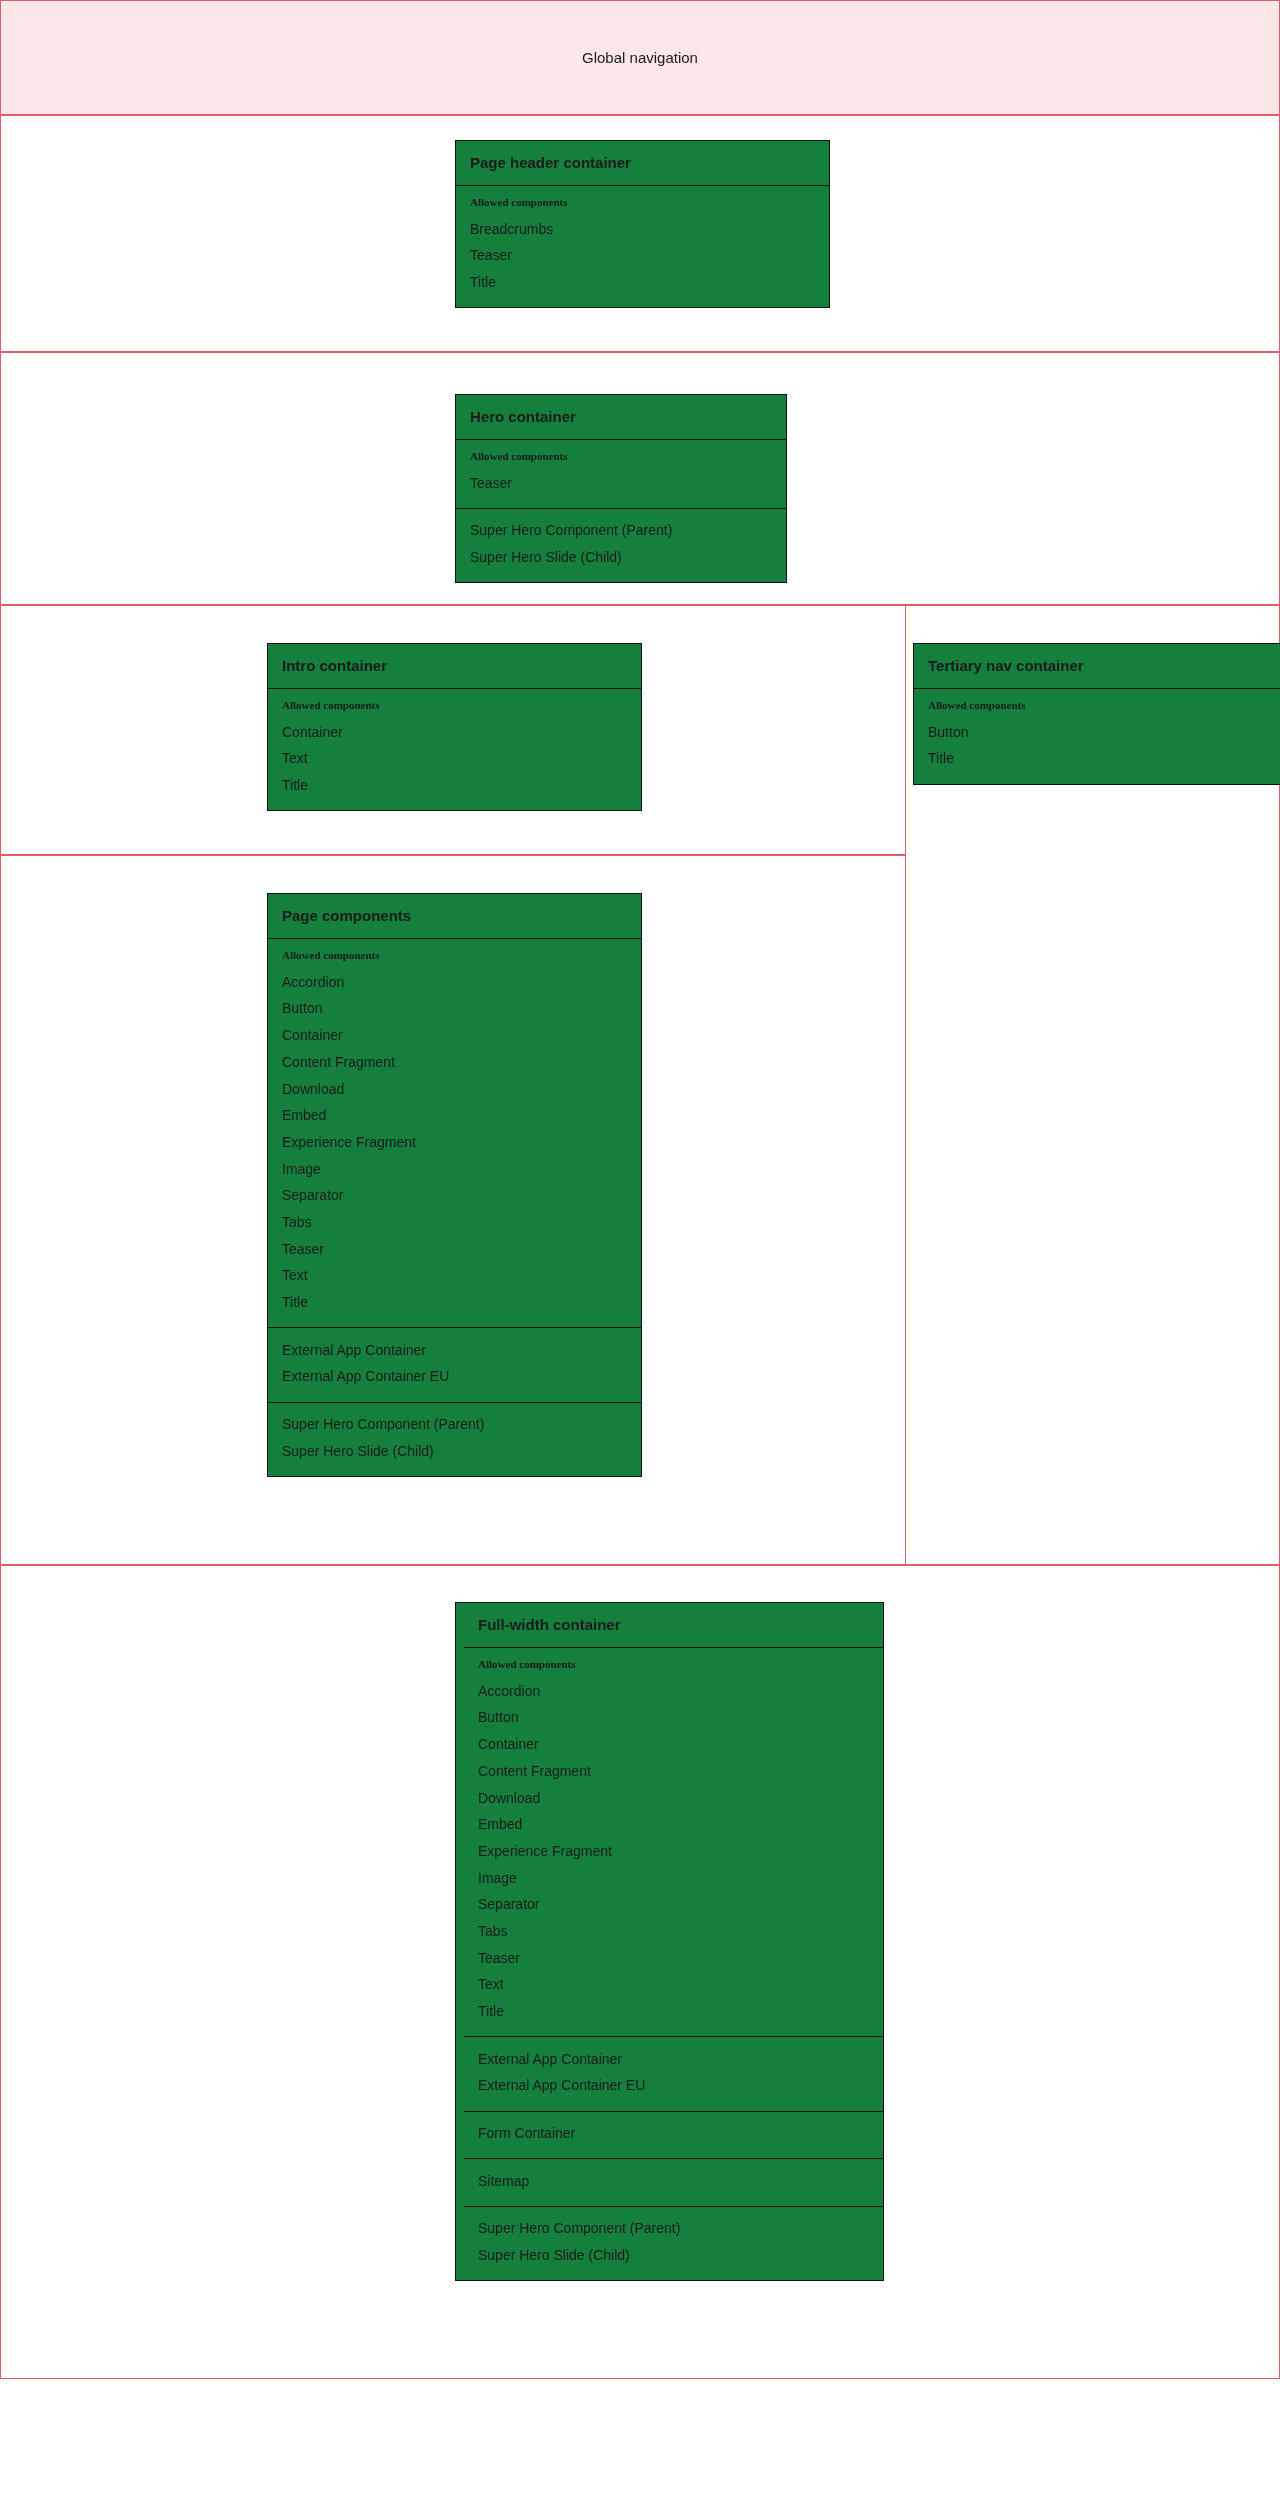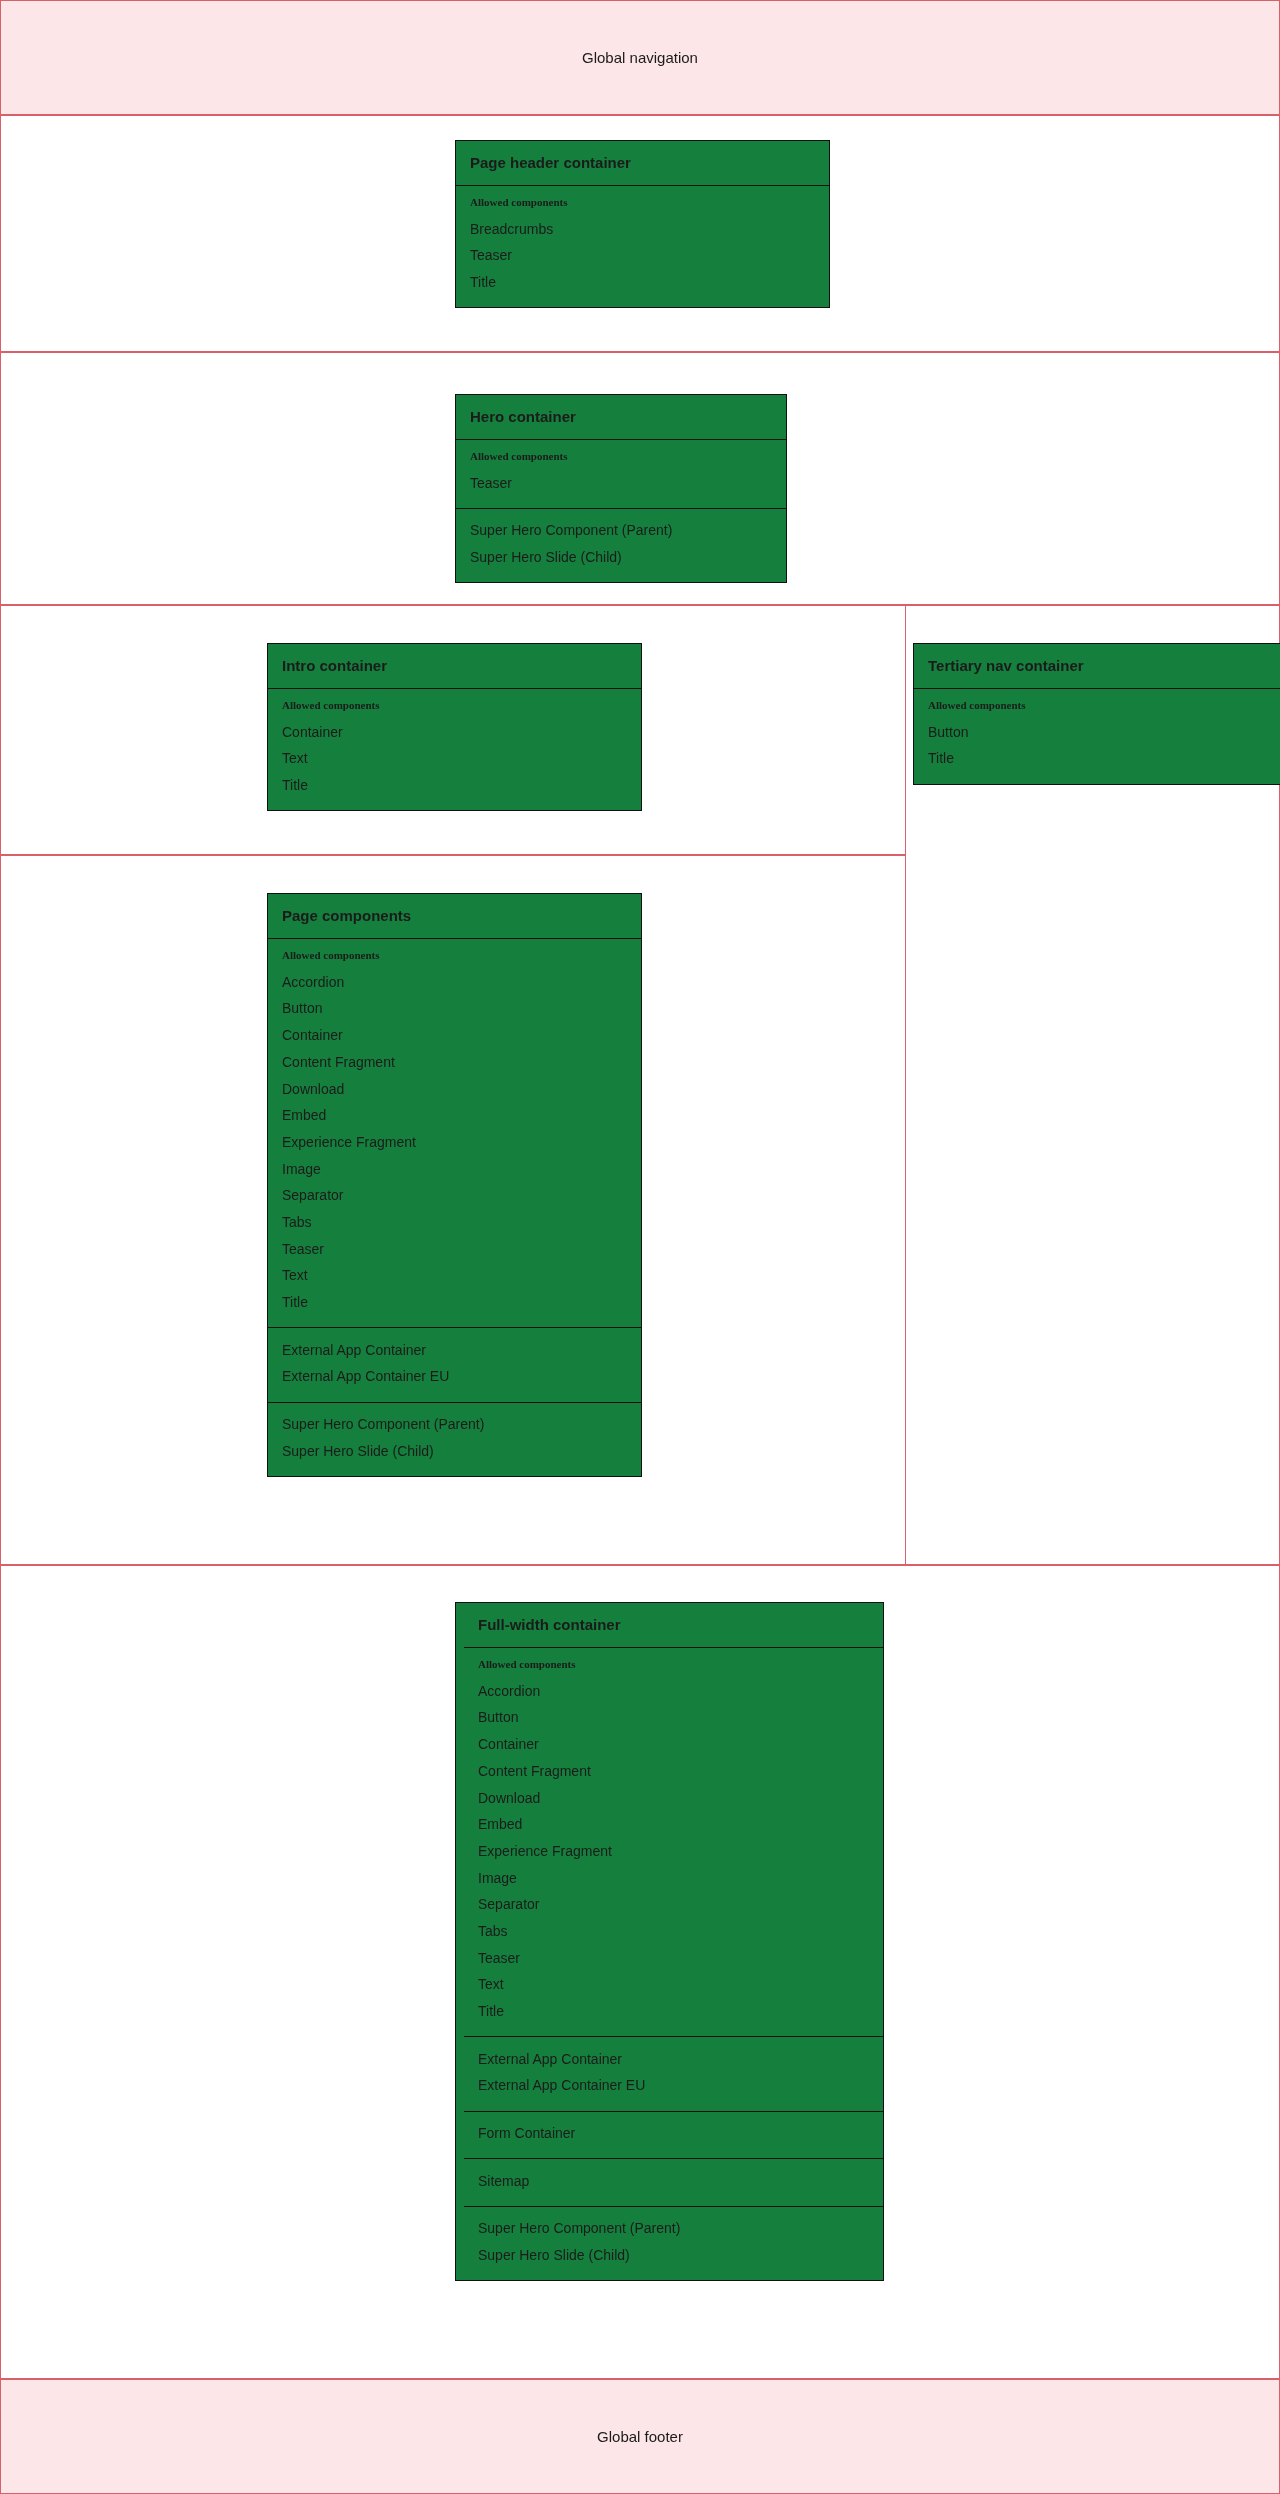--- a/index.html
+++ b/index.html
@@ -121,23 +121,20 @@
   <div class="band" id="band-hero"></div>
 
   <div class="band" id="band-intro"></div>
 
   <div class="band" id="band-page"></div>
 
   <div id="band-tertiary"></div>
 
   <div class="band" id="band-fullwidth"></div>
 
-  <div class="banner" id="global-footer">
-    <span>Global footer</span>
-  </div>
 
   <div class="card" id="card-page-header">
     <div class="card-title">Page header container</div>
     <div class="card-section">
       <div class="section-label">Allowed components</div>
       <div class="item">Breadcrumbs</div>
       <div class="item">Teaser</div>
       <div class="item">Title</div>
     </div>
   </div>

